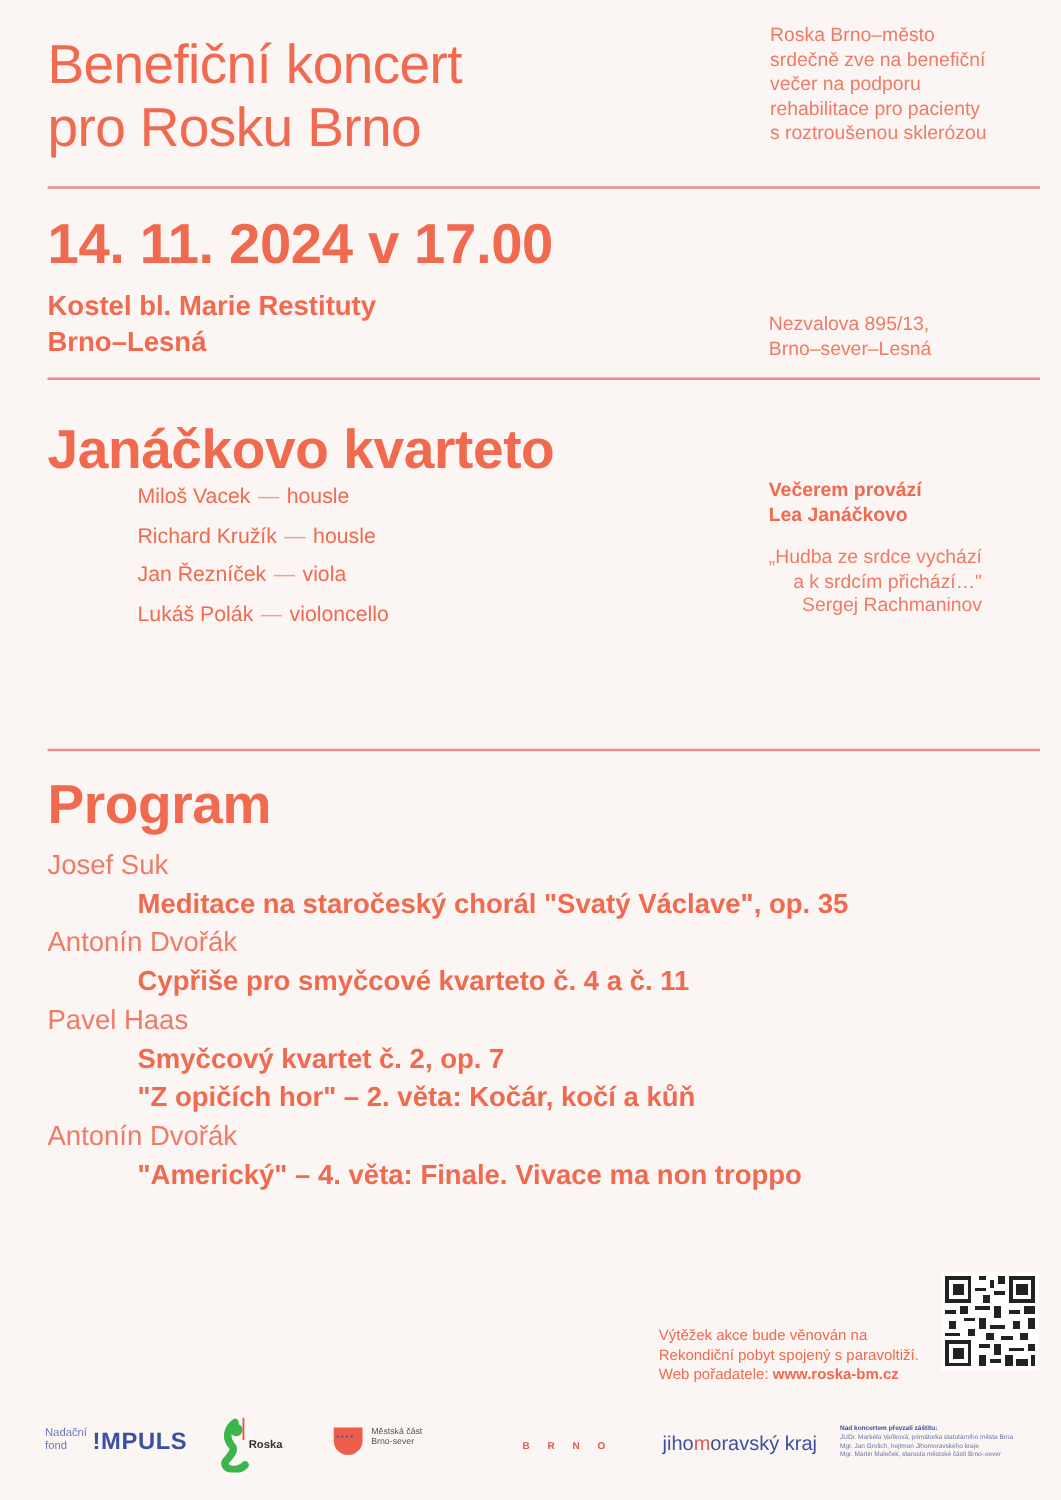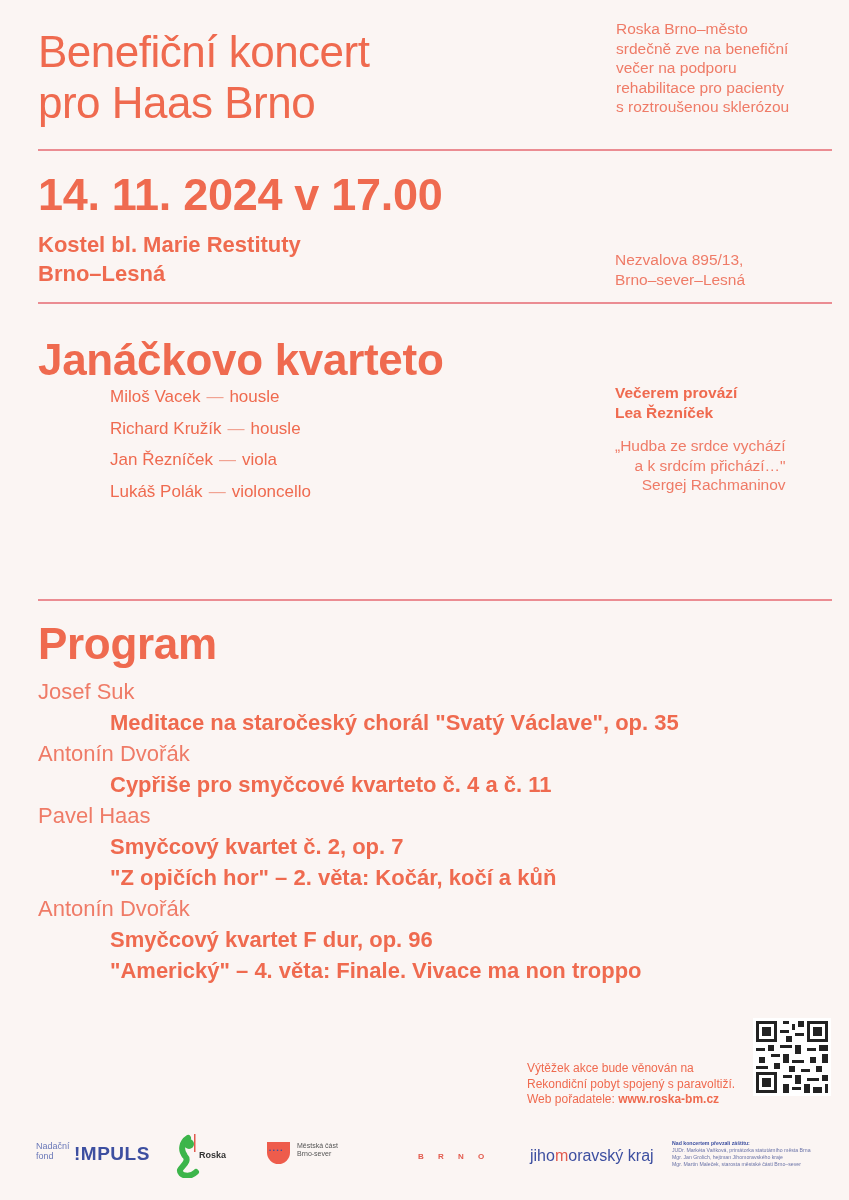--- a/index.html
+++ b/index.html
@@ -43,21 +43,21 @@
   .jmk { left: 530px; top: 15px; font-size: 16px; color: #3d4fa0; font-weight: 400; text-align: right; }
   .jmk .m { color: #e25a4d; }
   .patron { left: 672px; top: 8px; font-size: 5.2px; line-height: 7px; color: #6b74a8; width: 175px; }
   .patron .h { color: #3d4fa0; font-weight: 700; }
 </style>
 </head>
 <body>
 
 <div class="abs title">
   <div>Benefiční koncert</div>
-  <div>pro Haas Brno</div>
+  <div>pro Rosku Brno</div>
 </div>
 
 <div class="abs intro">
   <div>Roska Brno–město</div>
   <div>srdečně zve na benefiční</div>
   <div>večer na podporu</div>
   <div>rehabilitace pro pacienty</div>
   <div>s roztroušenou sklerózou</div>
 </div>
 
@@ -81,42 +81,41 @@
 
 <div class="abs members">
   <div class="member"><span>Miloš Vacek</span><span class="dash">—</span><span>housle</span></div>
   <div class="member"><span>Richard Kružík</span><span class="dash">—</span><span>housle</span></div>
   <div class="member"><span>Jan Řezníček</span><span class="dash">—</span><span>viola</span></div>
   <div class="member"><span>Lukáš Polák</span><span class="dash">—</span><span>violoncello</span></div>
 </div>
 
 <div class="abs side">
   <div class="host">Večerem provází</div>
-  <div class="host">Lea Řezníček</div>
+  <div class="host">Lea Janáčkovo</div>
   <div class="quote">
     <div>„Hudba ze srdce vychází</div>
     <div>a k srdcím přichází…"</div>
     <div>Sergej Rachmaninov</div>
   </div>
 </div>
 
 <div class="abs rule" style="top:599px"></div>
 
 <div class="abs program-h">Program</div>
 
 <div class="abs program">
   <div class="composer">Josef Suk</div>
   <div class="work">Meditace na staročeský chorál "Svatý Václave", op. 35</div>
   <div class="composer">Antonín Dvořák</div>
   <div class="work">Cypřiše pro smyčcové kvarteto č. 4 a č. 11</div>
   <div class="composer">Pavel Haas</div>
   <div class="work">Smyčcový kvartet č. 2, op. 7</div>
   <div class="work">"Z opičích hor" – 2. věta: Kočár, kočí a kůň</div>
   <div class="composer">Antonín Dvořák</div>
-  <div class="work">Smyčcový kvartet F dur, op. 96</div>
   <div class="work">"Americký" – 4. věta: Finale. Vivace ma non troppo</div>
 </div>
 
 <div class="abs footnote">
   <div>Výtěžek akce bude věnován na</div>
   <div>Rekondiční pobyt spojený s paravoltiží.</div>
   <div><span>Web pořadatele: </span><span class="web">www.roska-bm.cz</span></div>
 </div>
 
 <div class="abs qr">

